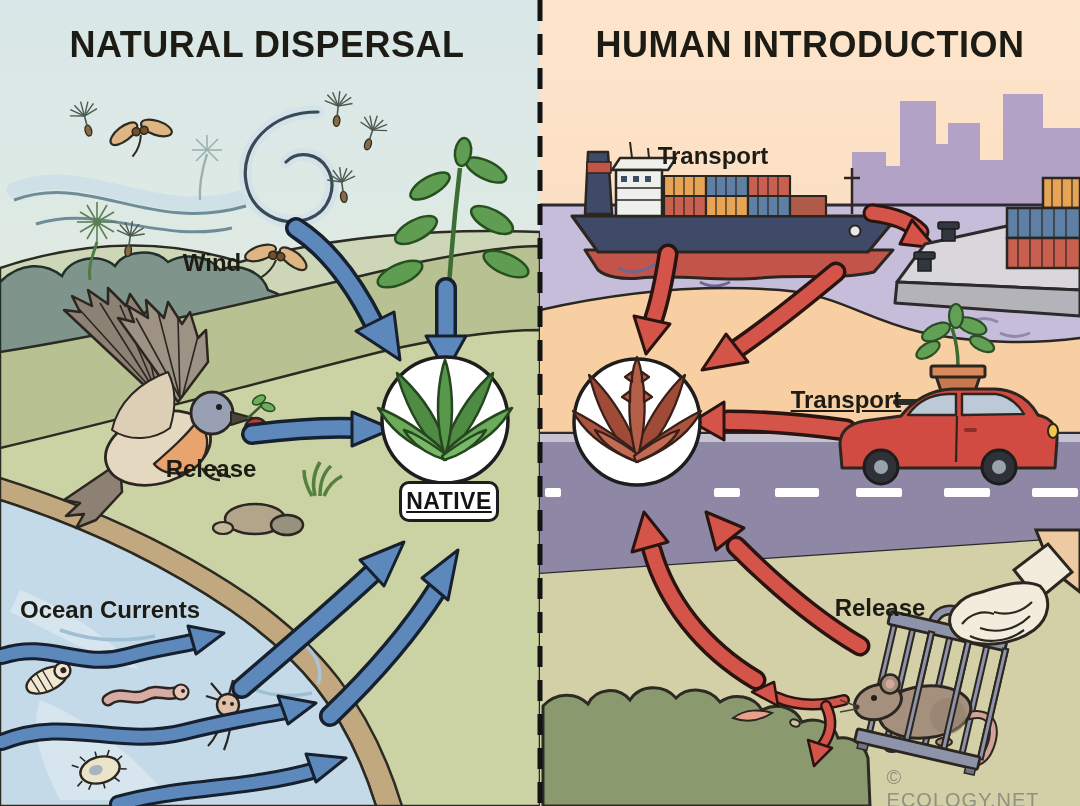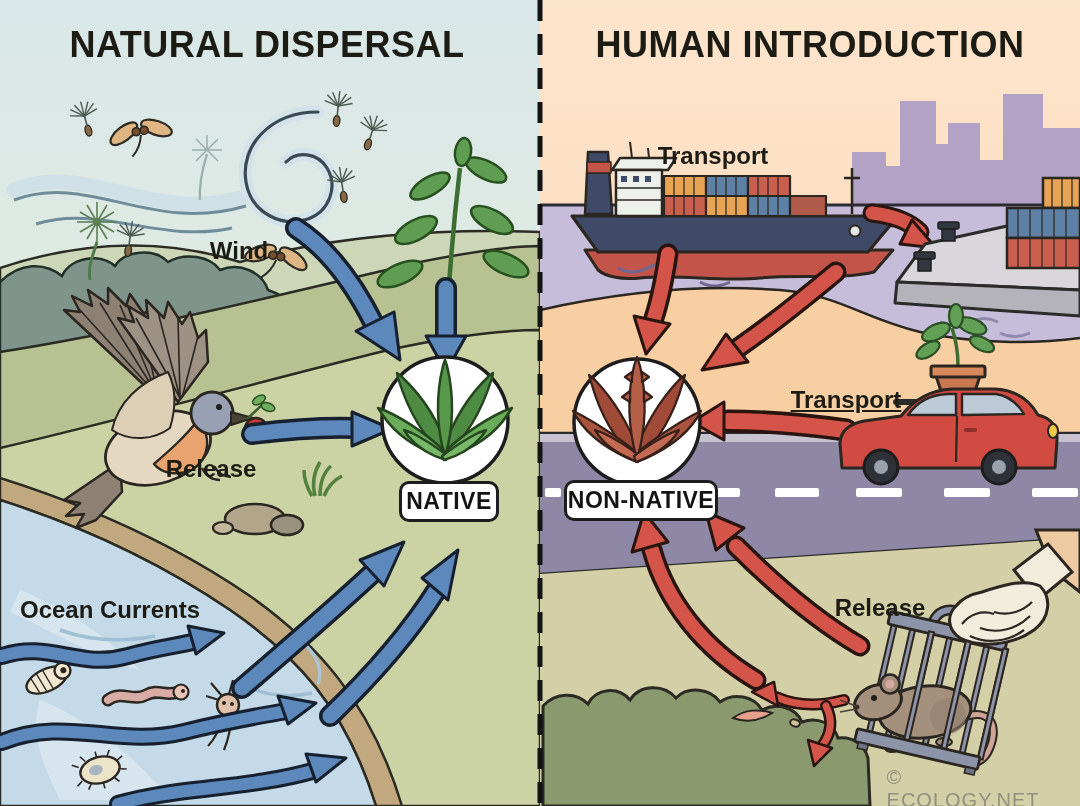--- a/index.html
+++ b/index.html
@@ -5,21 +5,21 @@
   html,body{margin:0;padding:0;background:#ffffff;}
   #stage{position:relative;width:1080px;height:806px;overflow:hidden;background:#fff;
          font-family:"Liberation Sans",sans-serif;}
   #art{position:absolute;left:0;top:0;width:1080px;height:806px;}
   .label{position:absolute;transform:translate(-50%,-50%);font-weight:bold;color:#1c1c15;
          white-space:nowrap;z-index:5;}
   .title{font-size:36px;letter-spacing:.5px;}
   .small{font-size:24px;}
   .badge{position:absolute;z-index:6;background:#ffffff;border:3px solid #1d1d1d;
          border-radius:10px;display:flex;align-items:center;justify-content:center;
-         font-weight:bold;font-size:23px;color:#141414;letter-spacing:.5px;}
+         font-weight:bold;font-size:23px;color:#141414;letter-spacing:.5px;text-decoration:underline;}
   .watermark{position:absolute;z-index:6;font-size:20px;font-weight:400;color:#90917f;
          letter-spacing:1px;transform:translate(-50%,-50%);}
 </style>
 </head>
 <body>
 
 <div id="stage">
 
 <svg id="art" viewBox="0 0 1080 806" xmlns="http://www.w3.org/2000/svg">
   <defs>
@@ -541,26 +541,25 @@
       </g>
     </g>
   </g>
 
   <line x1="540" y1="0" x2="540" y2="806" stroke="#131313" stroke-width="5" stroke-dasharray="21 13"></line>
 </svg>
 
 <div class="label title" style="left:810px;top:45px;">HUMAN INTRODUCTION</div>
 <div class="label title" style="left:267px;top:45px;">NATURAL DISPERSAL</div>
 
-<div class="label small" style="left:212px;top:251px;margin-left:27px;">Wind</div>
+<div class="label small" style="left:212px;top:263px;">Wind</div>
 <div class="label small" style="left:211px;top:469px;">Release</div>
 <div class="label small" style="left:110px;top:610px;text-align:right;">Ocean Currents</div>
 
 <div class="label small" style="left:713px;top:156px;">Transport</div>
 <div class="label small" style="left:846px;top:400px;text-decoration:underline;">Transport</div>
 <div class="label small" style="left:880px;top:608px;">Release</div>
 
 <div class="badge" style="left:399px;top:481px;width:94px;height:35px;">NATIVE</div>
-<div class="badge" style="left:564px;top:480px;width:148px;height:35px;">NON-NATIVE</div>
 
 <div class="watermark" style="left:963px;top:789px;">© ECOLOGY.NET</div>
 
 </div>
 
 </body></html>

